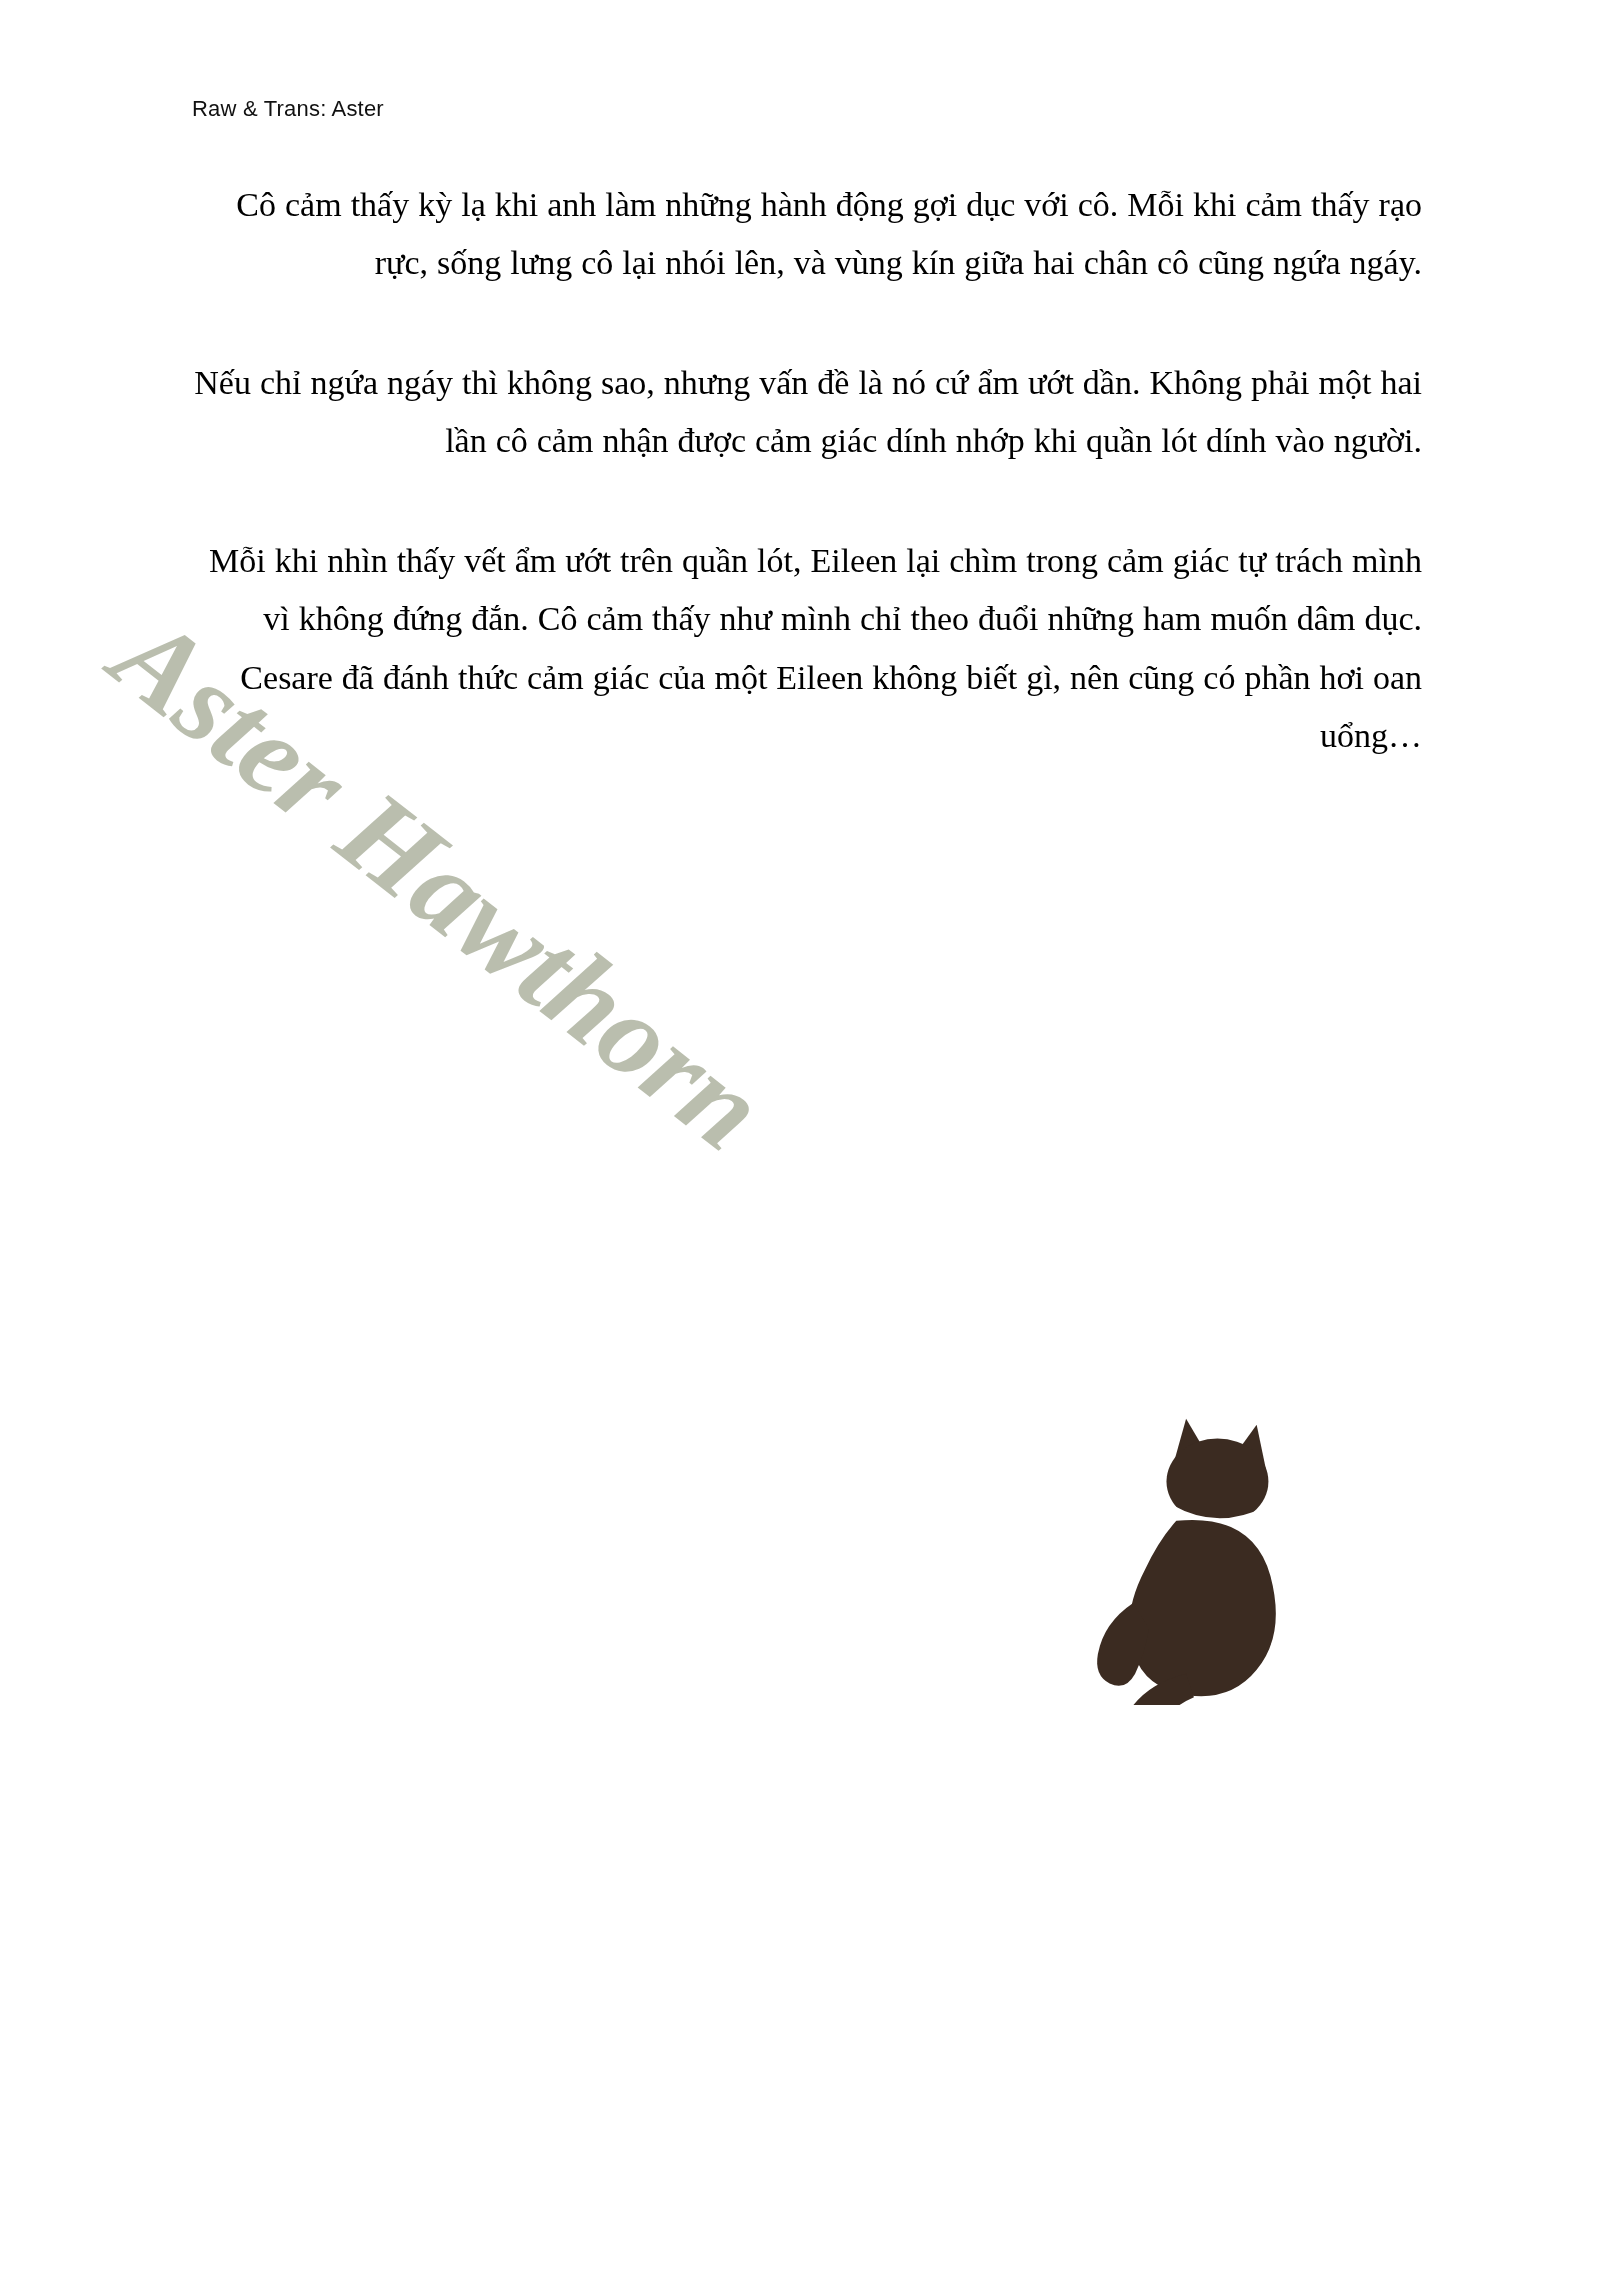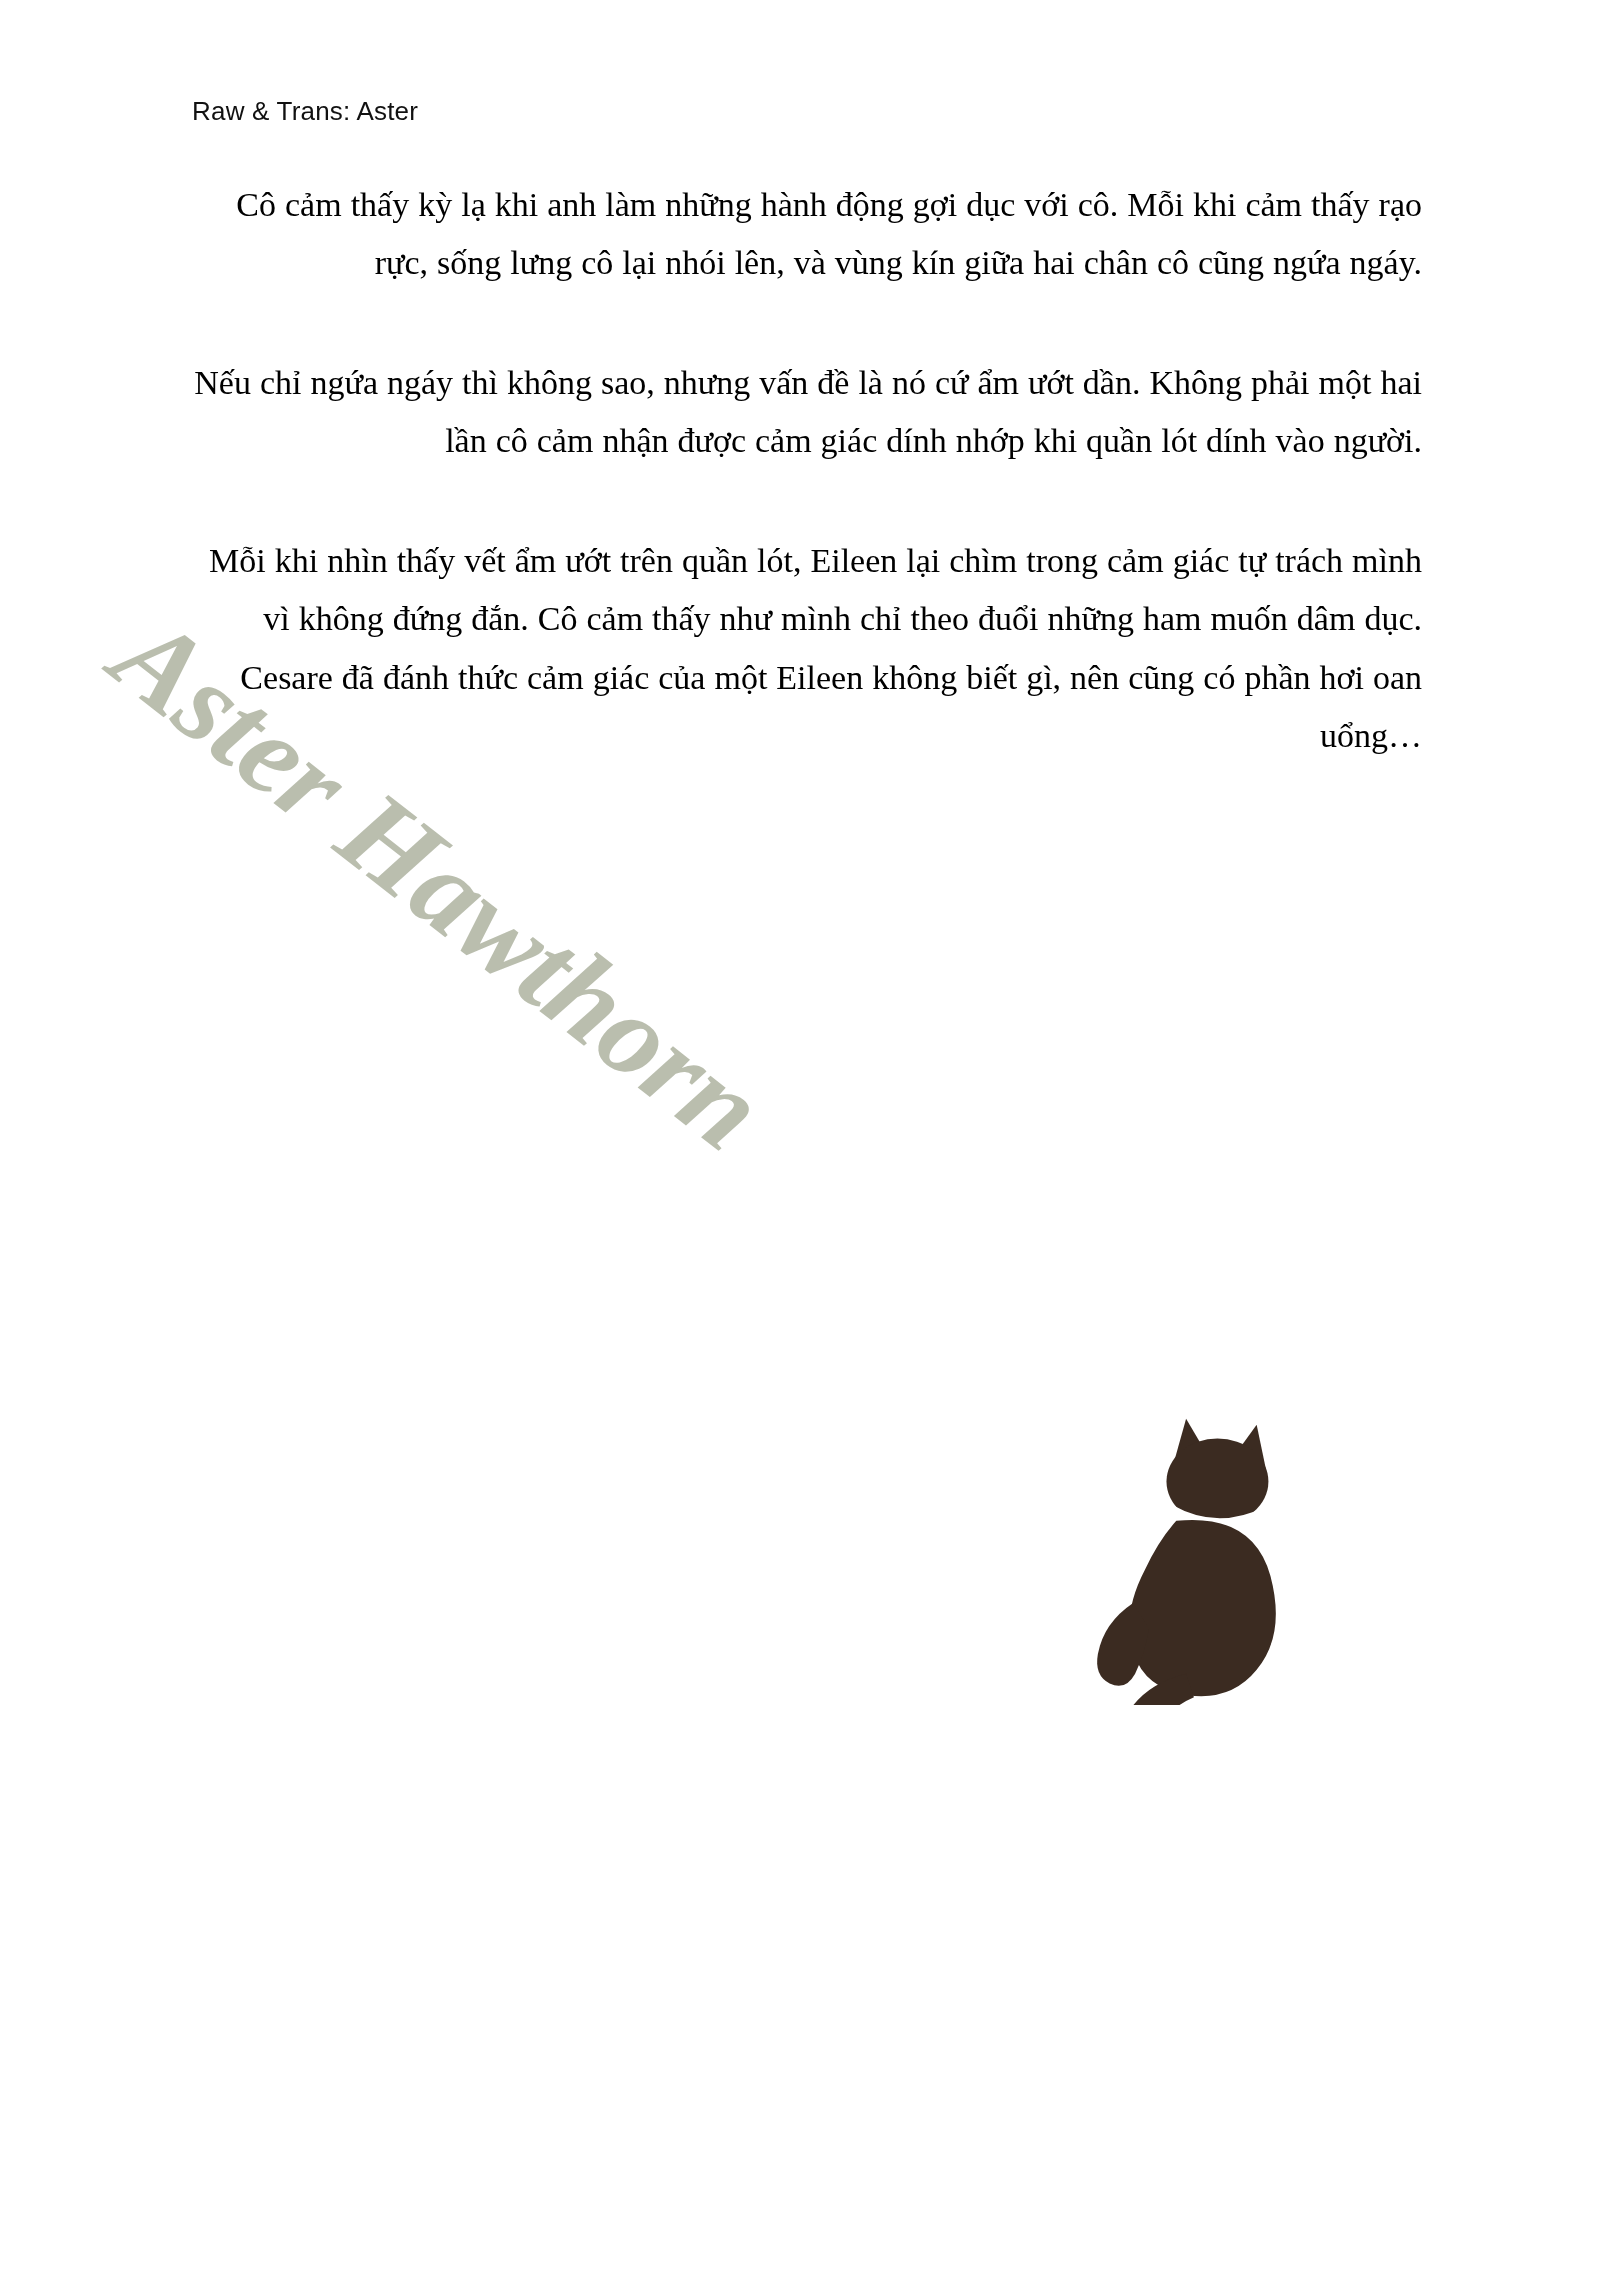--- a/index.html
+++ b/index.html
@@ -22,21 +22,21 @@
     width: 1621px;
     height: 2293px;
     background: #ffffff;
   }
 
   .header {
     position: absolute;
     left: 192px;
     top: 96px;
     font-family: "Liberation Sans", sans-serif;
-    font-size: 26px;
+    font-size: 22px;
     letter-spacing: 0.2px;
     color: #111111;
     white-space: nowrap;
   }
 
   .content {
     position: absolute;
     left: 192px;
     top: 176px;
     width: 1245px;

